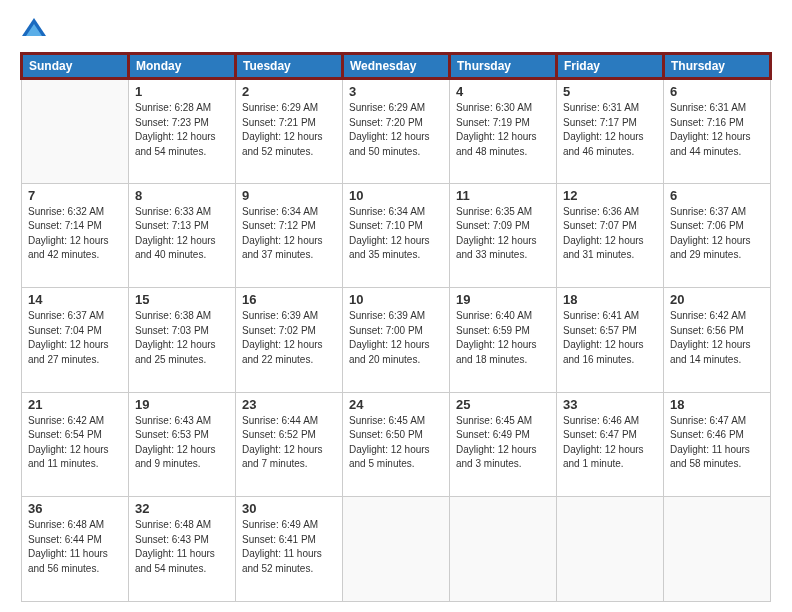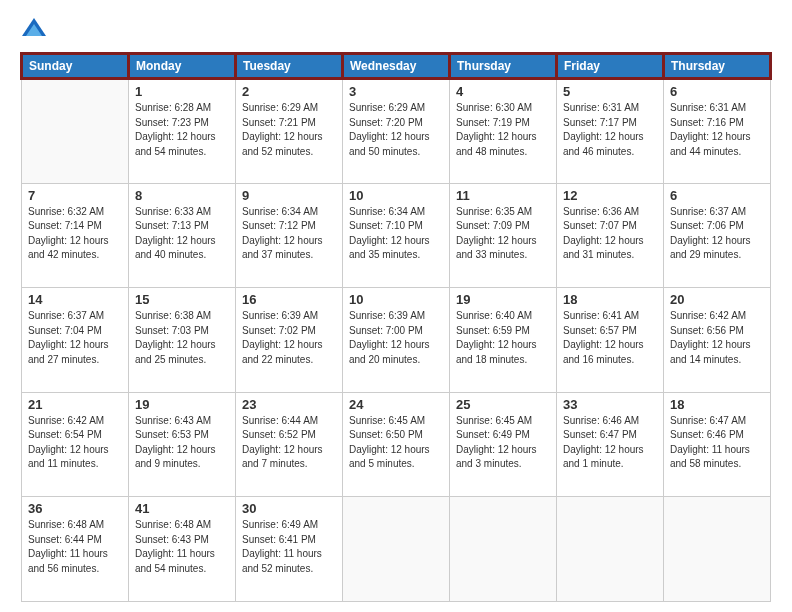--- a/index.html
+++ b/index.html
@@ -252,21 +252,21 @@
             <span class="day-num">18</span>
             <div class="day-info">Sunrise: 6:47 AM<br>Sunset: 6:46 PM<br>Daylight: 11 hours<br>and 58 minutes.</div>
           </td>
         </tr>
         <tr class="week-row">
           <td>
             <span class="day-num">36</span>
             <div class="day-info">Sunrise: 6:48 AM<br>Sunset: 6:44 PM<br>Daylight: 11 hours<br>and 56 minutes.</div>
           </td>
           <td>
-            <span class="day-num">41</span>
+            <span class="day-num">32</span>
             <div class="day-info">Sunrise: 6:48 AM<br>Sunset: 6:43 PM<br>Daylight: 11 hours<br>and 54 minutes.</div>
           </td>
           <td>
             <span class="day-num">30</span>
             <div class="day-info">Sunrise: 6:49 AM<br>Sunset: 6:41 PM<br>Daylight: 11 hours<br>and 52 minutes.</div>
           </td>
           <td class="empty"></td>
           <td class="empty"></td>
           <td class="empty"></td>
           <td class="empty"></td>

